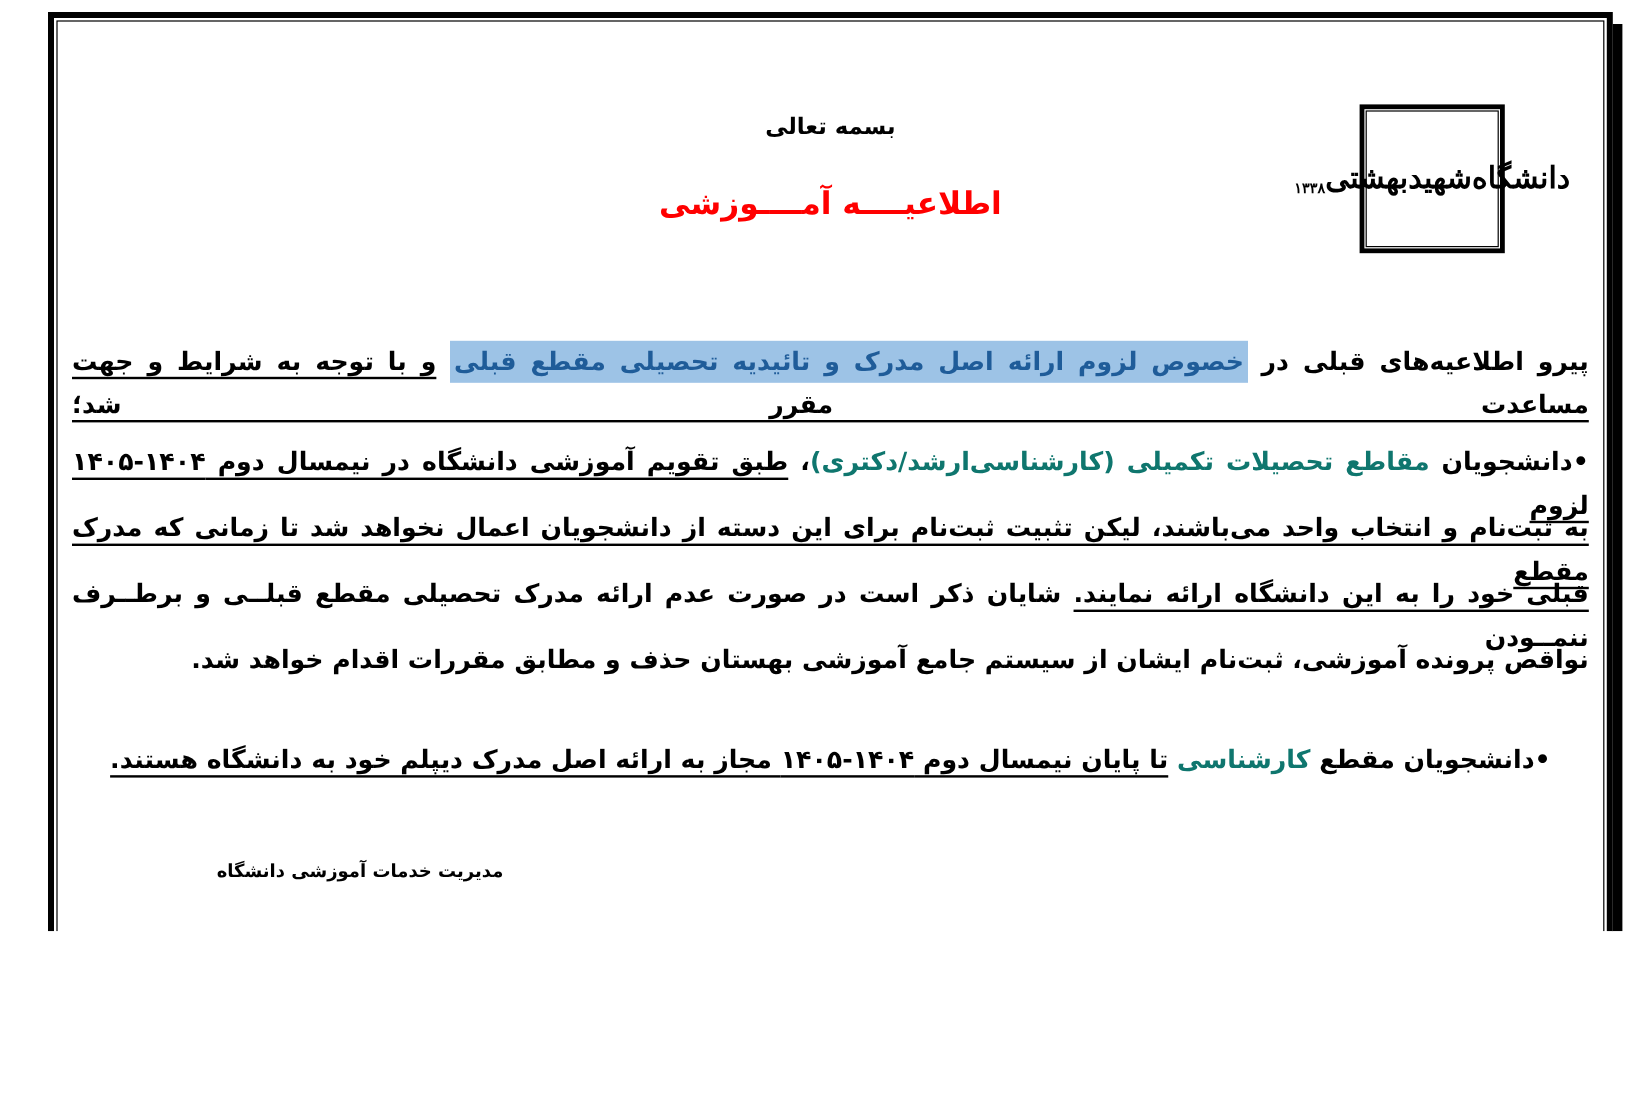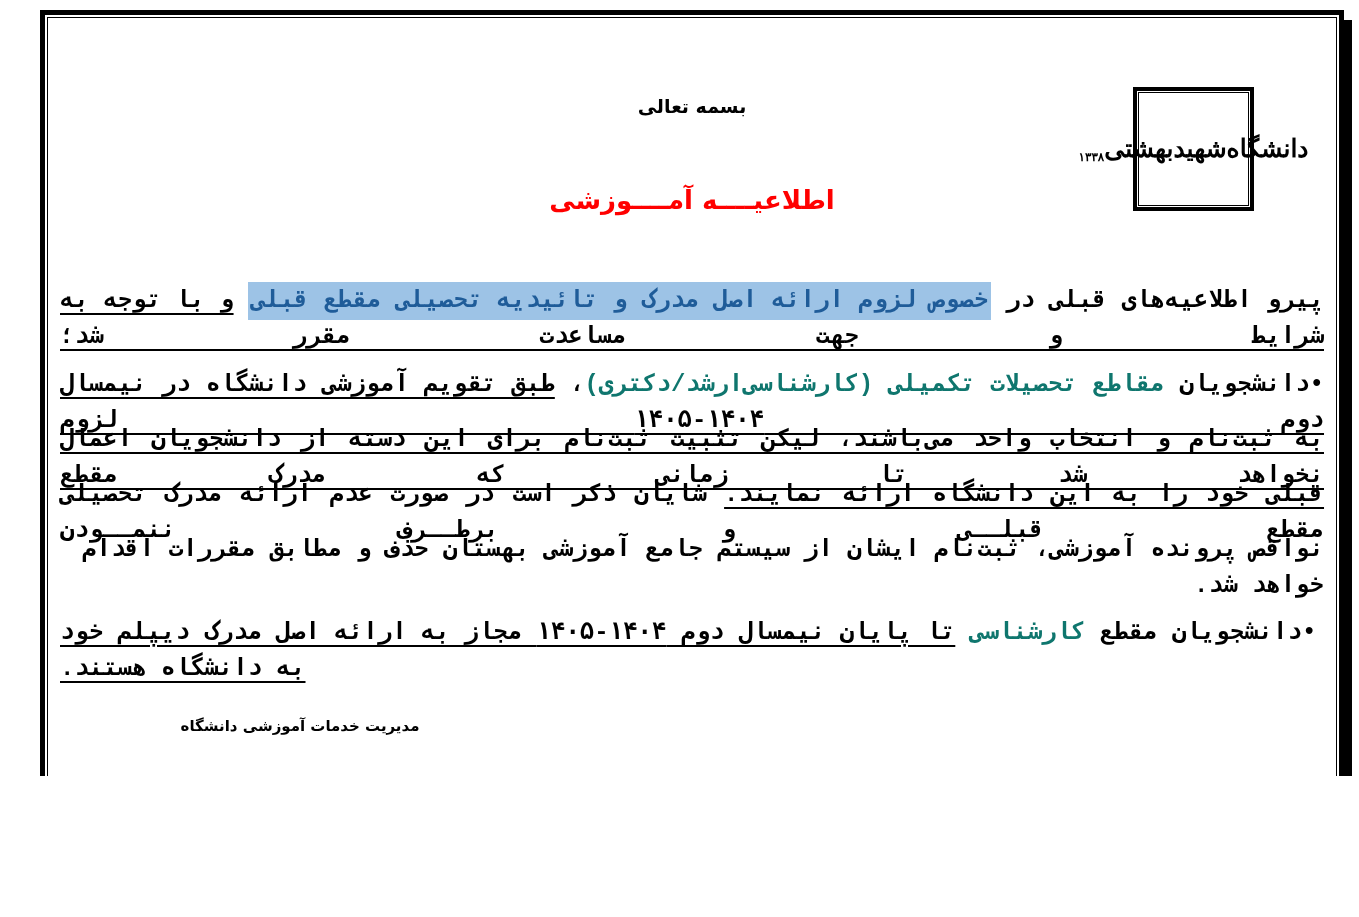--- a/index.html
+++ b/index.html
@@ -35,49 +35,47 @@
     position:absolute;
     top:80px;left:0;right:0;
     text-align:center;
     font-size:19px;
   }
   .doc-title{
     position:absolute;
     top:140px;left:0;right:0;
     text-align:center;
     font-size:26px;
-    margin-top:30px;
   }
   .logo{
     position:absolute;
     top:72px;left:1088px;
     width:113px;height:116px;
     border:4px solid #000;
     background:#fff;
     display:flex;flex-direction:row;
     align-items:center;justify-content:center;
     text-align:center;
     font-family:"DejaVu Serif",serif;
   }
   .logo .logo-inner-line{
     position:absolute;inset:1px;border:1px solid #000;pointer-events:none;
   }
   .logo .logo-line{font-size:25px;line-height:0.95;letter-spacing:-1px;}
   .logo .logo-year{font-size:12px;line-height:1.1;margin-top:18px;}
   .body-line{
     position:absolute;
     left:15px;right:15px;
-    font-size:24px;
+    font-size:21px;
     line-height:36px;
     white-space:normal;
-    font-family:Liberation Mono, monospace;
   }
   .line-justify{ text-align:justify; text-align-last:justify; }
   .line-center{ }
-  .line-right{ text-align:left; }
+  .line-right{ text-align:center; }
   .seg-u{ text-decoration:underline; text-decoration-thickness:2px; text-underline-offset:6px; }
   .seg-red{ color:#0f766e; }
   .seg-hl{ background:#9DC3E6; color:#1F5C99; padding:5px 3px 6px 3px; }
   .footer{
     position:absolute;
     top:702px;left:80px;
     width:350px;
     text-align:center;
     font-size:15px;
   }

